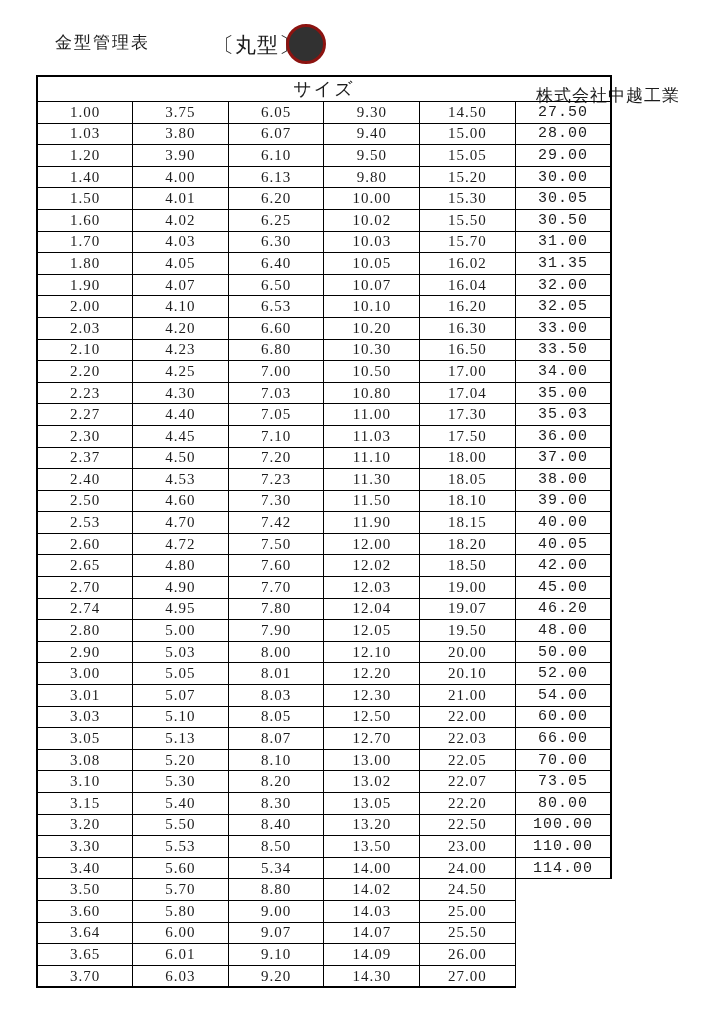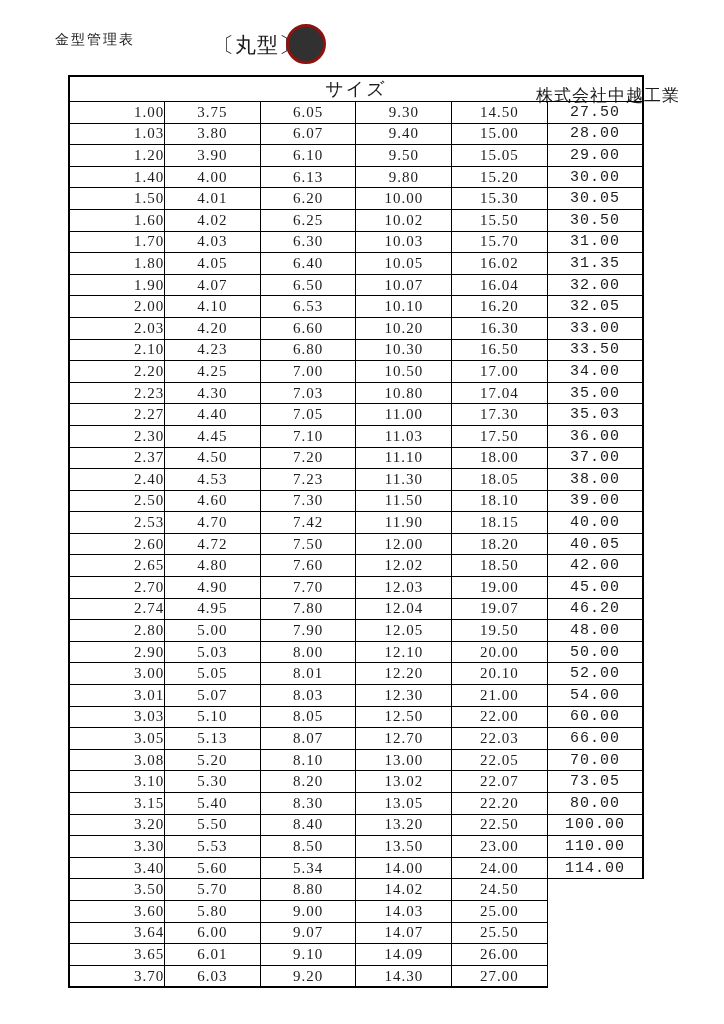--- a/index.html
+++ b/index.html
@@ -9,61 +9,61 @@
     font-family: "Liberation Serif", "DejaVu Serif", serif;
     color: #1c1c1c;
     position: relative;
     overflow: hidden;
   }
   .page { position: absolute; inset: 0; }
 
   
   .doc-title {
     position: absolute; left: 55px; top: 31px;
-    font-size: 14px; letter-spacing: 2px; white-space: nowrap;
+    font-size: 17px; letter-spacing: 2px; white-space: nowrap;
   }
   .doc-subtitle {
     position: absolute; left: 213px; top: 31px;
     font-size: 21px; letter-spacing: 1px; white-space: nowrap;
   }
   .stamp {
     position: absolute; left: 286px; top: 24px;
     width: 34px; height: 34px; border-radius: 50%;
     background: #313131;
     border: 3px solid #8c1310;
     box-sizing: content-box;
   }
   .company {
     position: absolute; right: 44px; top: 36px;
     font-size: 17px; letter-spacing: 1px; white-space: nowrap; margin-top: 48px;
   }
 
   
   table.size-table {
-    position: absolute; left: 68px; top: 75px;
+    position: absolute; left: 36px; top: 75px;
     width: 576px;
     border-collapse: collapse;
     table-layout: fixed;
   }
   .size-table th.size-header {
     border: 1px solid #000;
     border-top-width: 2px; border-left-width: 2px; border-right-width: 2px;
     height: 19px;
     font-size: 18px; font-weight: normal;
     text-align: center; padding: 0;
     letter-spacing: 2px;
   }
   .size-table td {
     border: 1px solid #000;
     height: 20.6px;
     text-align: center; vertical-align: middle;
     font-size: 15px; letter-spacing: 1px;
     padding: 0; line-height: 1;
   }
-  .size-table td.ol { border-left-width: 2px; text-align: right; }
+  .size-table td.ol { border-left-width: 2px; }
   .size-table td.or { border-right-width: 2px; font-family: Liberation Mono, monospace; }
   .size-table tr:last-child td:not(.blank) { border-bottom-width: 2px; }
   .size-table td.blank { border: none; background: transparent; }
 </style>
 </head>
 <body>
 
 <div class="page">
 
   <div class="doc-title">金型管理表</div>

